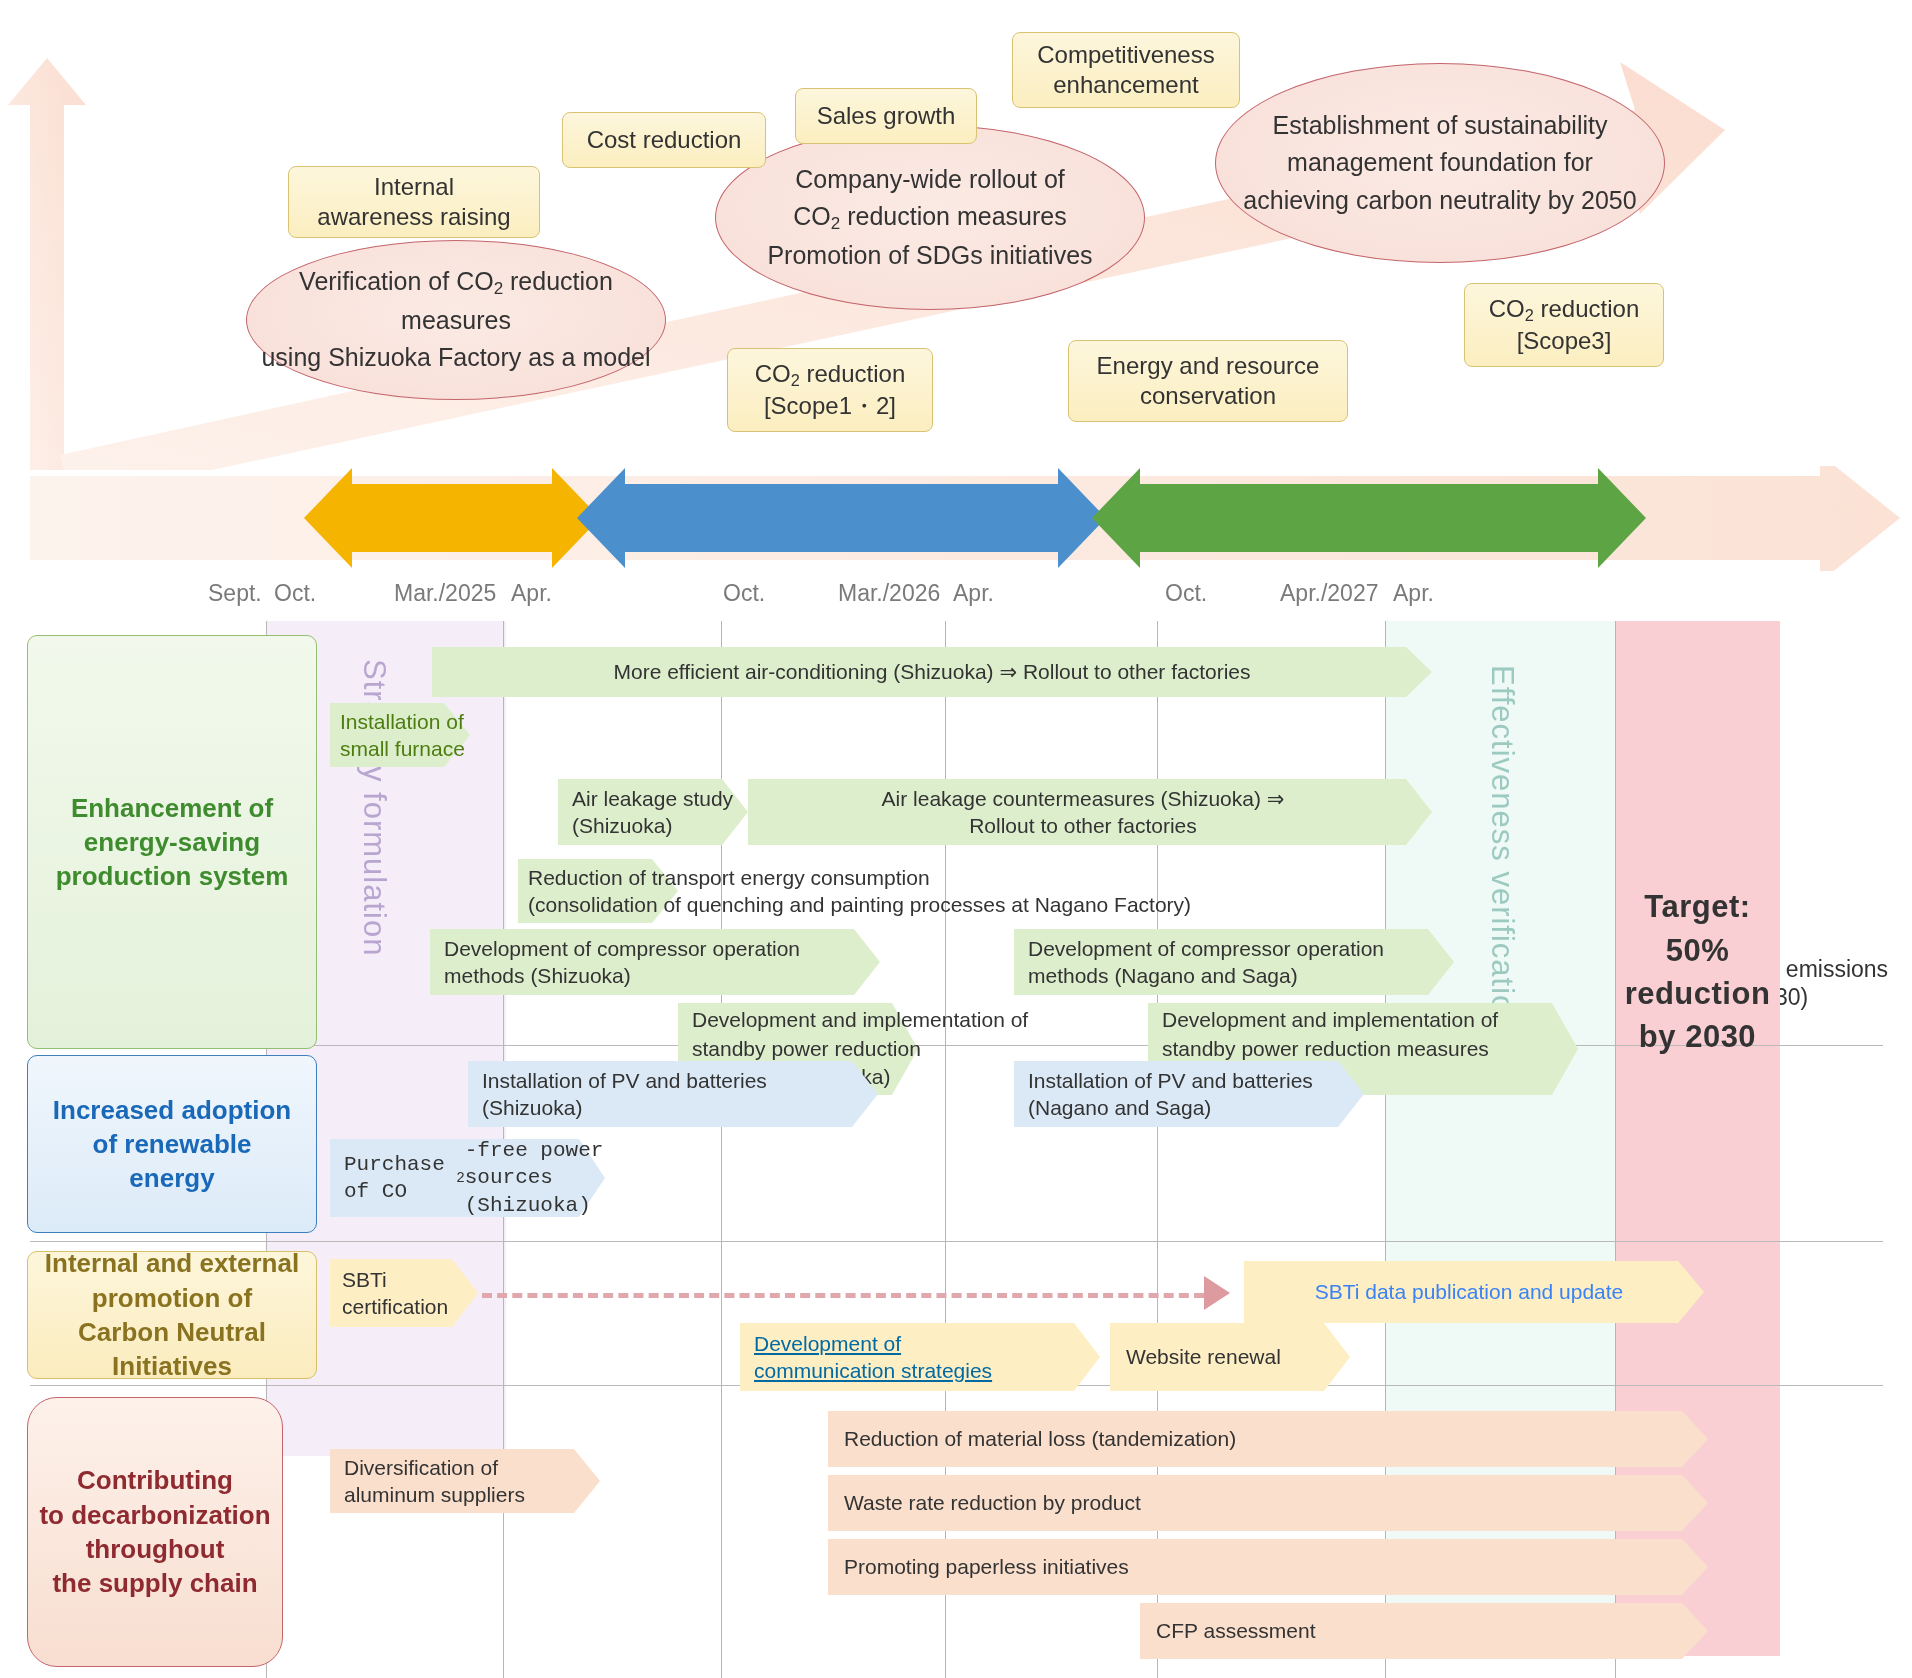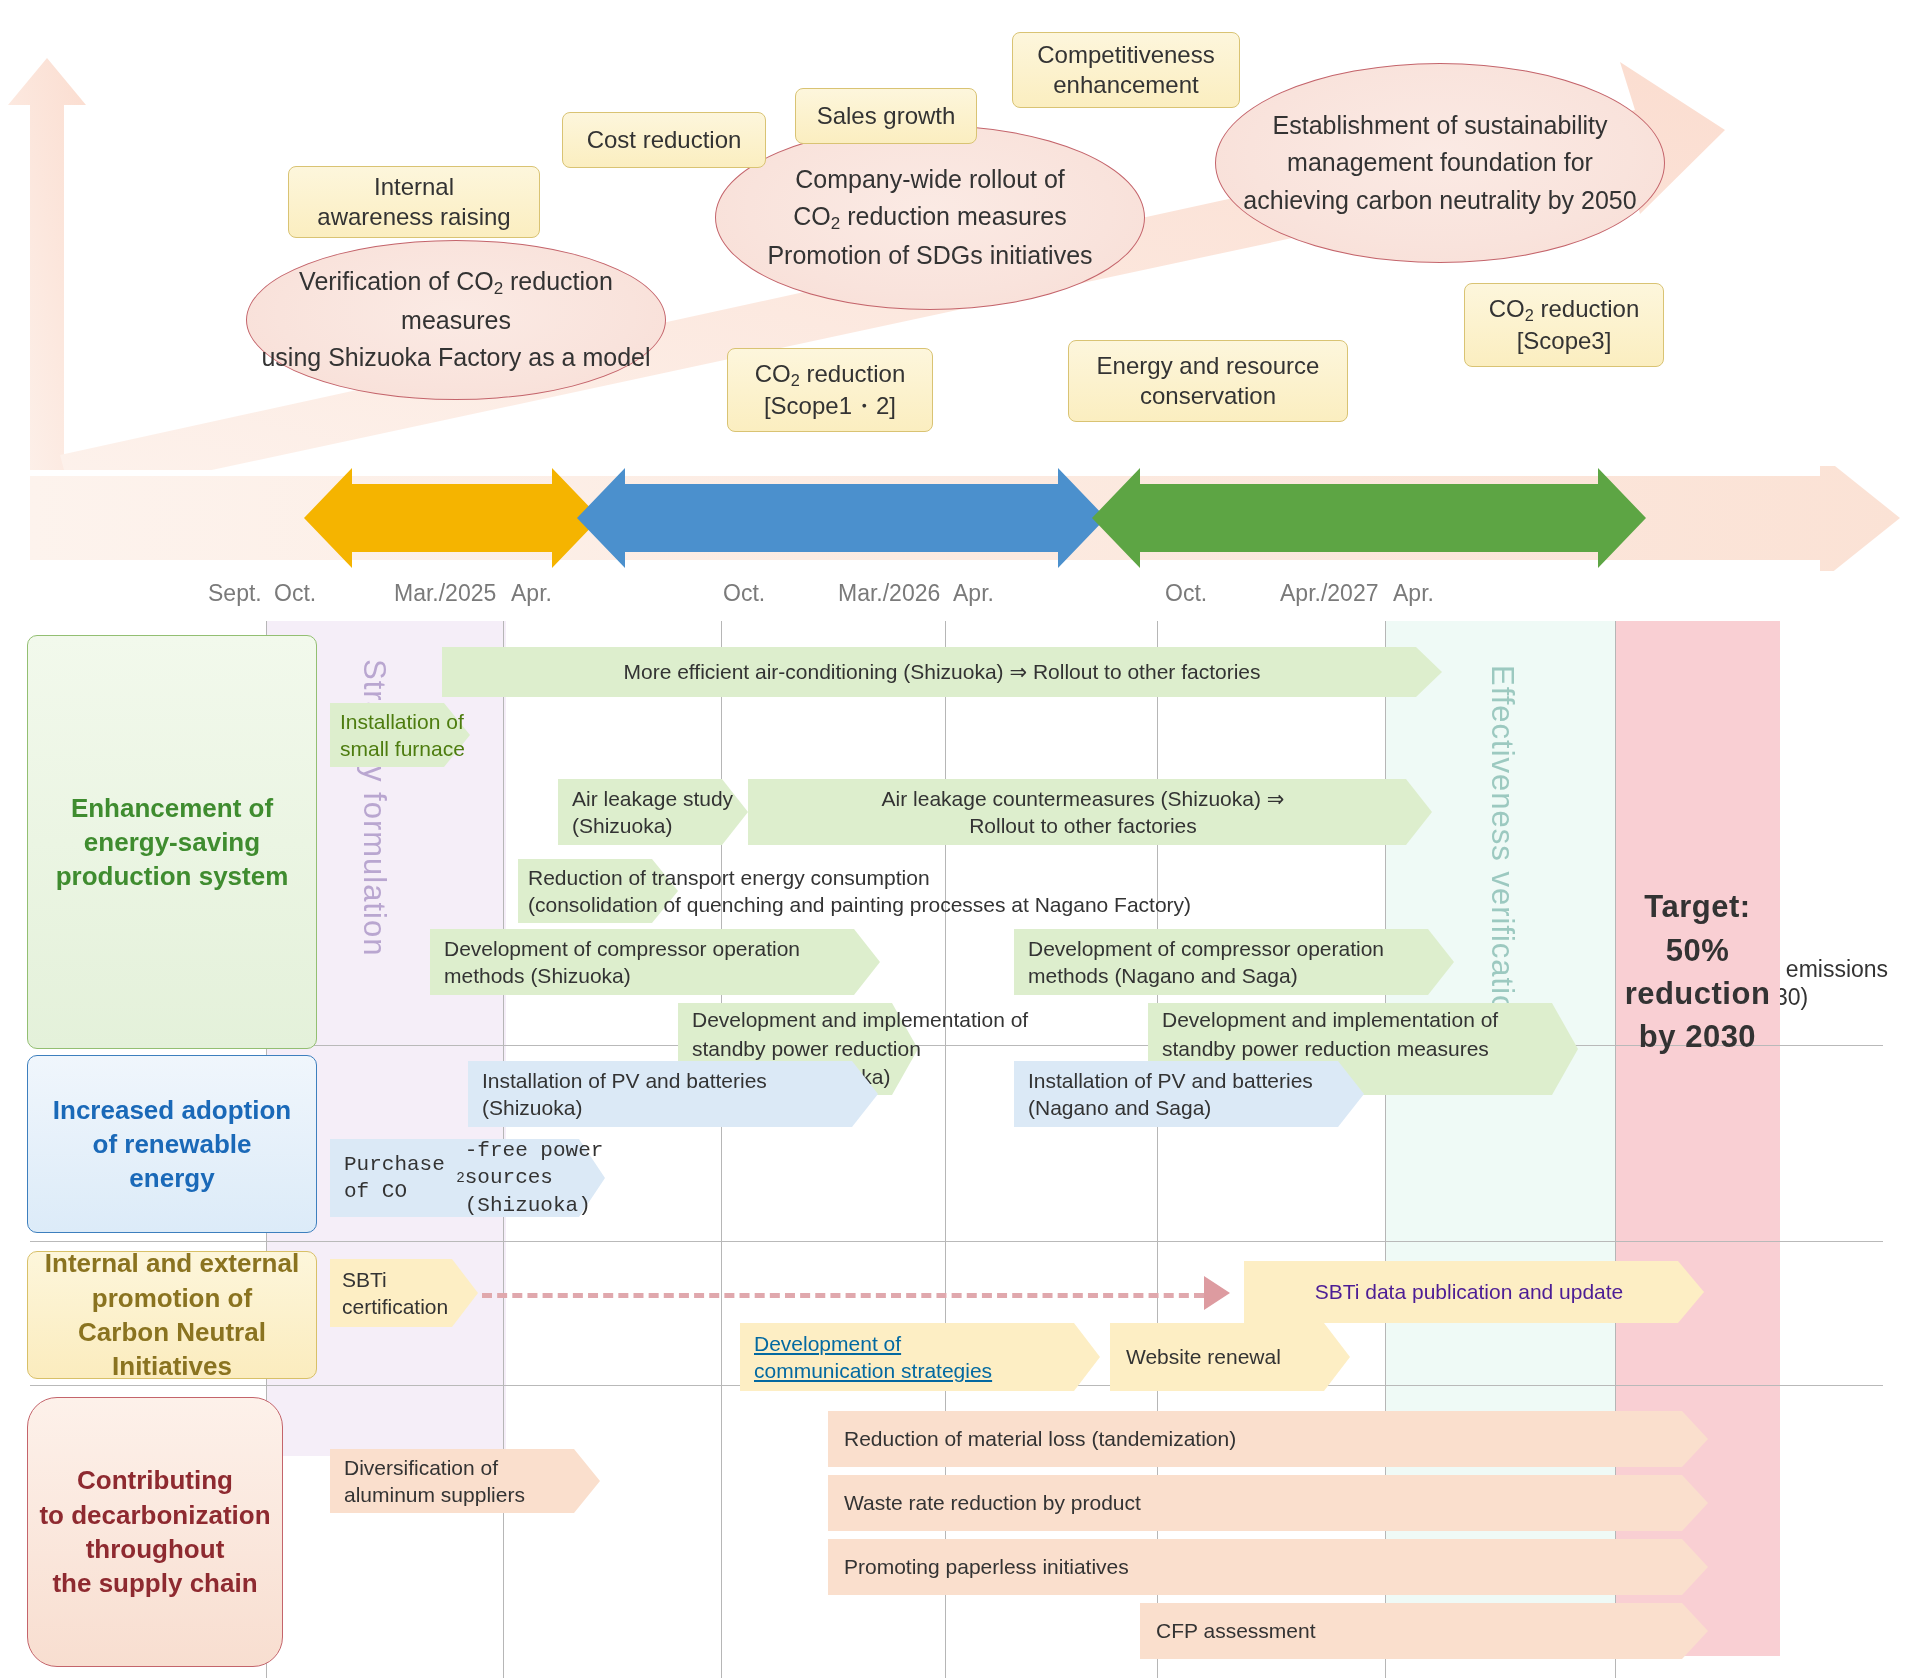--- a/index.html
+++ b/index.html
@@ -211,21 +211,21 @@
     <div class="vtext vtext-eff" style="left:1484px;top:44px;">Effectiveness verification</div>
 
     <div class="target-box" style="left:1615px;top:256px;width:165px;height:190px;">
       <span>Target:<br>50%<br>reduction<br>by 2030</span>
     </div>
 
     <div class="cat cat-green" style="left:27px;top:14px;width:290px;height:414px;">
       <span>Enhancement of<br>energy-saving<br>production system</span>
     </div>
 
-    <div style="position:absolute;left:432px;top:26px;width:1000px;height:40px;margin-left:10px;">
+    <div style="position:absolute;left:432px;top:26px;width:1000px;height:40px;">
       <svg viewBox="0 0 1000 50" width="1000" height="50">
         <path d="M0 0 L974 0 L1000 25 L974 50 L0 50 Z" fill="#ddeecd"></path>
       </svg>
       <div style="position:absolute;left:0;top:0;width:1000px;height:50px;display:flex;align-items:center;justify-content:center;font-size:21px;color:#333;">More efficient air-conditioning (Shizuoka) ⇒ Rollout to other factories</div>
     </div>
 
     <div style="position:absolute;left:330px;top:82px;width:140px;height:64px;">
       <svg viewBox="0 0 140 64" width="140" height="64">
         <path d="M0 0 L114 0 L140 32 L114 64 L0 64 Z" fill="#ddeecd"></path>
       </svg>
@@ -317,21 +317,21 @@
       <div style="position:absolute;left:12px;top:0;width:140px;height:68px;display:flex;align-items:center;font-size:21px;line-height:1.3;color:#333;">SBTi<br>certification</div>
     </div>
 
     <div class="dashline" style="left:482px;top:672px;width:722px;"></div>
     <div class="dashtip" style="left:1204px;top:655px;"></div>
 
     <div style="position:absolute;left:1244px;top:640px;width:460px;height:62px;">
       <svg viewBox="0 0 460 62" width="460" height="62">
         <path d="M0 0 L434 0 L460 31 L434 62 L0 62 Z" fill="#fdeec4"></path>
       </svg>
-      <div style="position:absolute;left:0;top:0;width:450px;height:62px;display:flex;align-items:center;justify-content:center;font-size:21px;color:#4c1d95;">SBTi data publication and update</div>
+      <div style="position:absolute;left:0;top:0;width:450px;height:62px;display:flex;align-items:center;justify-content:center;font-size:21px;color:#3b82f6;">SBTi data publication and update</div>
     </div>
 
     <div style="position:absolute;left:740px;top:702px;width:360px;height:68px;">
       <svg viewBox="0 0 360 68" width="360" height="68">
         <path d="M0 0 L334 0 L360 34 L334 68 L0 68 Z" fill="#fdeec4"></path>
       </svg>
       <div style="position:absolute;left:14px;top:0;width:350px;height:68px;display:flex;align-items:center;font-size:21px;line-height:1.3;color:#0369a1;text-decoration:underline;">Development of<br>communication strategies</div>
     </div>
 
     <div style="position:absolute;left:1110px;top:702px;width:240px;height:68px;">

